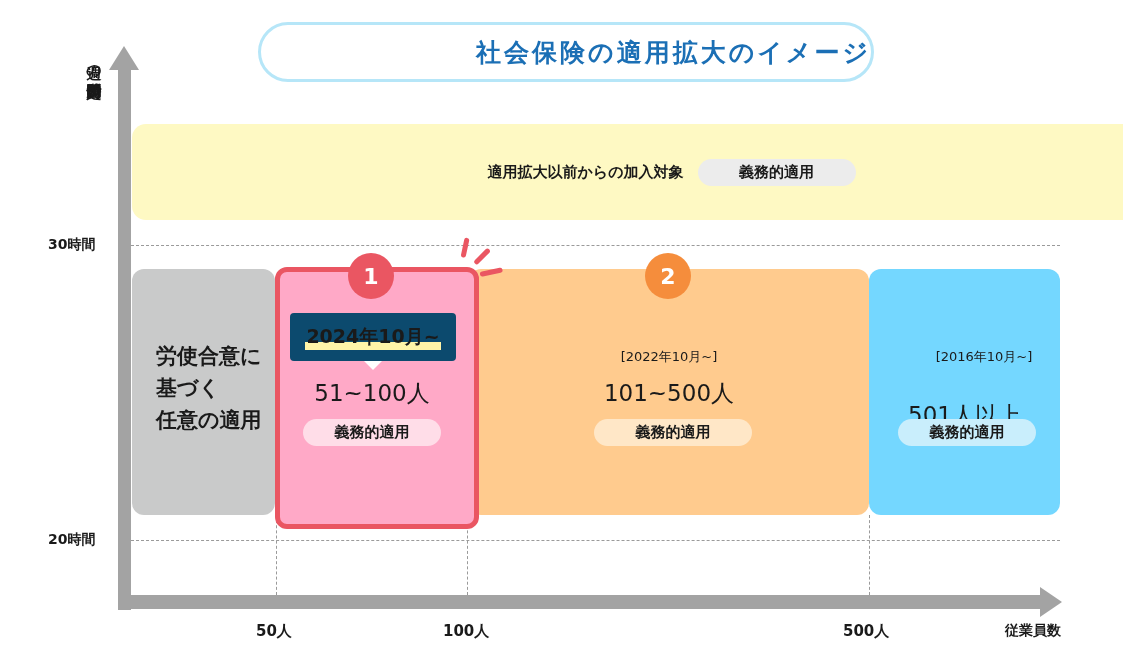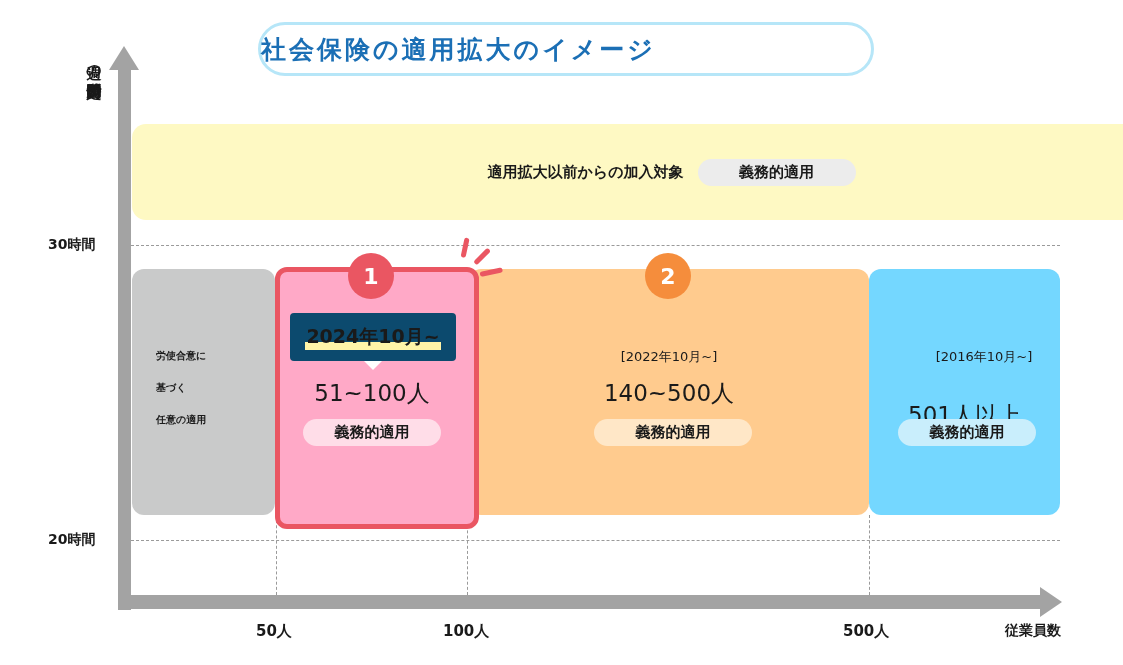--- a/index.html
+++ b/index.html
@@ -1,23 +1,23 @@
 <!DOCTYPE html>
 <html><head>
 <meta charset="utf-8">
 <style>
   html, body { margin:0; padding:0; background:#ffffff; }
   body { width:1123px; height:665px; position:relative; overflow:hidden;
          font-family:"DejaVu Sans", "Liberation Sans", sans-serif; color:#1a1a1a; }
   .abs { position:absolute; }
 
   
-  .title-pill { left:258px; top:22px; width:616px; height:54px; border:3px solid #b6e6f8;
+  .title-pill { left:258px; top:22px; width:616px; height:60px; border:3px solid #b6e6f8;
                 border-radius:30px; box-sizing:border-box; background:#fff;
-                display:flex; align-items:center; justify-content:flex-start; }
+                display:flex; align-items:center; justify-content:flex-end; }
   .title-text { color:#1b6fb5; font-weight:bold; font-size:25px; letter-spacing:3px; }
 
   
   .y-axis-bar { left:118px; top:68px; width:13px; height:542px; background:#a3a3a3; }
   .y-arrow { left:109px; top:46px; width:0; height:0; border-left:15.5px solid transparent;
              border-right:15.5px solid transparent; border-bottom:24px solid #a3a3a3; }
   .x-axis-bar { left:118px; top:595px; width:925px; height:14px; background:#a3a3a3; }
   .x-arrow { left:1040px; top:587px; width:0; height:0; border-top:15px solid transparent;
              border-bottom:15px solid transparent; border-left:22px solid #a3a3a3; }
 
@@ -34,21 +34,21 @@
   .top-band { left:132px; top:124px; width:1079px; height:96px; background:#fef9c3; border-radius:14px;
               display:flex; align-items:center; justify-content:center; }
   .top-band-text { font-size:15px; font-weight:bold; margin-right:14px; }
   .pill { border-radius:14px; font-size:15px; font-weight:bold; text-align:center;
           display:inline-flex; align-items:center; justify-content:center; }
   .pill-top { width:158px; height:27px; background:#ececec; margin-left:0; }
 
   
   .block { border-radius:12px; box-sizing:border-box; }
   .block-grey { left:132px; top:269px; width:143px; height:246px; background:#c9caca; }
-  .grey-text { left:156px; top:340px; font-size:10px; font-weight:bold; line-height:32px; }
+  .grey-text { left:156px; top:340px; font-size:21px; font-weight:bold; line-height:32px; }
 
   .block-pink { left:275px; top:267px; width:194px; height:252px; background:#ffa9c7;
                 border:5px solid #ea5662; border-radius:12px; }
   .block-orange { left:469px; top:269px; width:400px; height:246px; background:#ffcb8e; }
   .block-blue { left:869px; top:269px; width:191px; height:246px; background:#74d7ff; }
 
   .badge { width:46px; height:46px; border-radius:50%; color:#fff; font-weight:bold; font-size:22px;
            display:flex; align-items:center; justify-content:center; }
   .badge-1 { left:348px; top:253px; background:#ea5662; }
   .badge-2 { left:645px; top:253px; background:#f58d3c; }
@@ -92,21 +92,21 @@
 
 <div class="abs block block-grey"></div>
 <div class="abs grey-text">
   <div>労使合意に</div>
   <div>基づく</div>
   <div>任意の適用</div>
 </div>
 
 <div class="abs block block-orange"></div>
 <div class="abs date" style="left:469px; top:348px; width:400px;">[2022年10月~]</div>
-<div class="abs range" style="left:469px; top:378px; width:400px;">140~500人</div>
+<div class="abs range" style="left:469px; top:378px; width:400px;">101~500人</div>
 <div class="abs pill pill-orange" style="left:594px; top:419px; width:158px; height:27px;">義務的適用</div>
 <div class="abs badge badge-2">2</div>
 
 <div class="abs block block-blue"></div>
 <div class="abs date" style="left:869px; top:348px; width:230px;">[2016年10月~]</div>
 <div class="abs range" style="left:869px; top:400px; width:191px;">501人以上</div>
 <div class="abs pill pill-blue" style="left:898px; top:419px; width:138px; height:27px;">義務的適用</div>
 
 <div class="abs block-pink"></div>
 <div class="abs badge badge-1">1</div>

